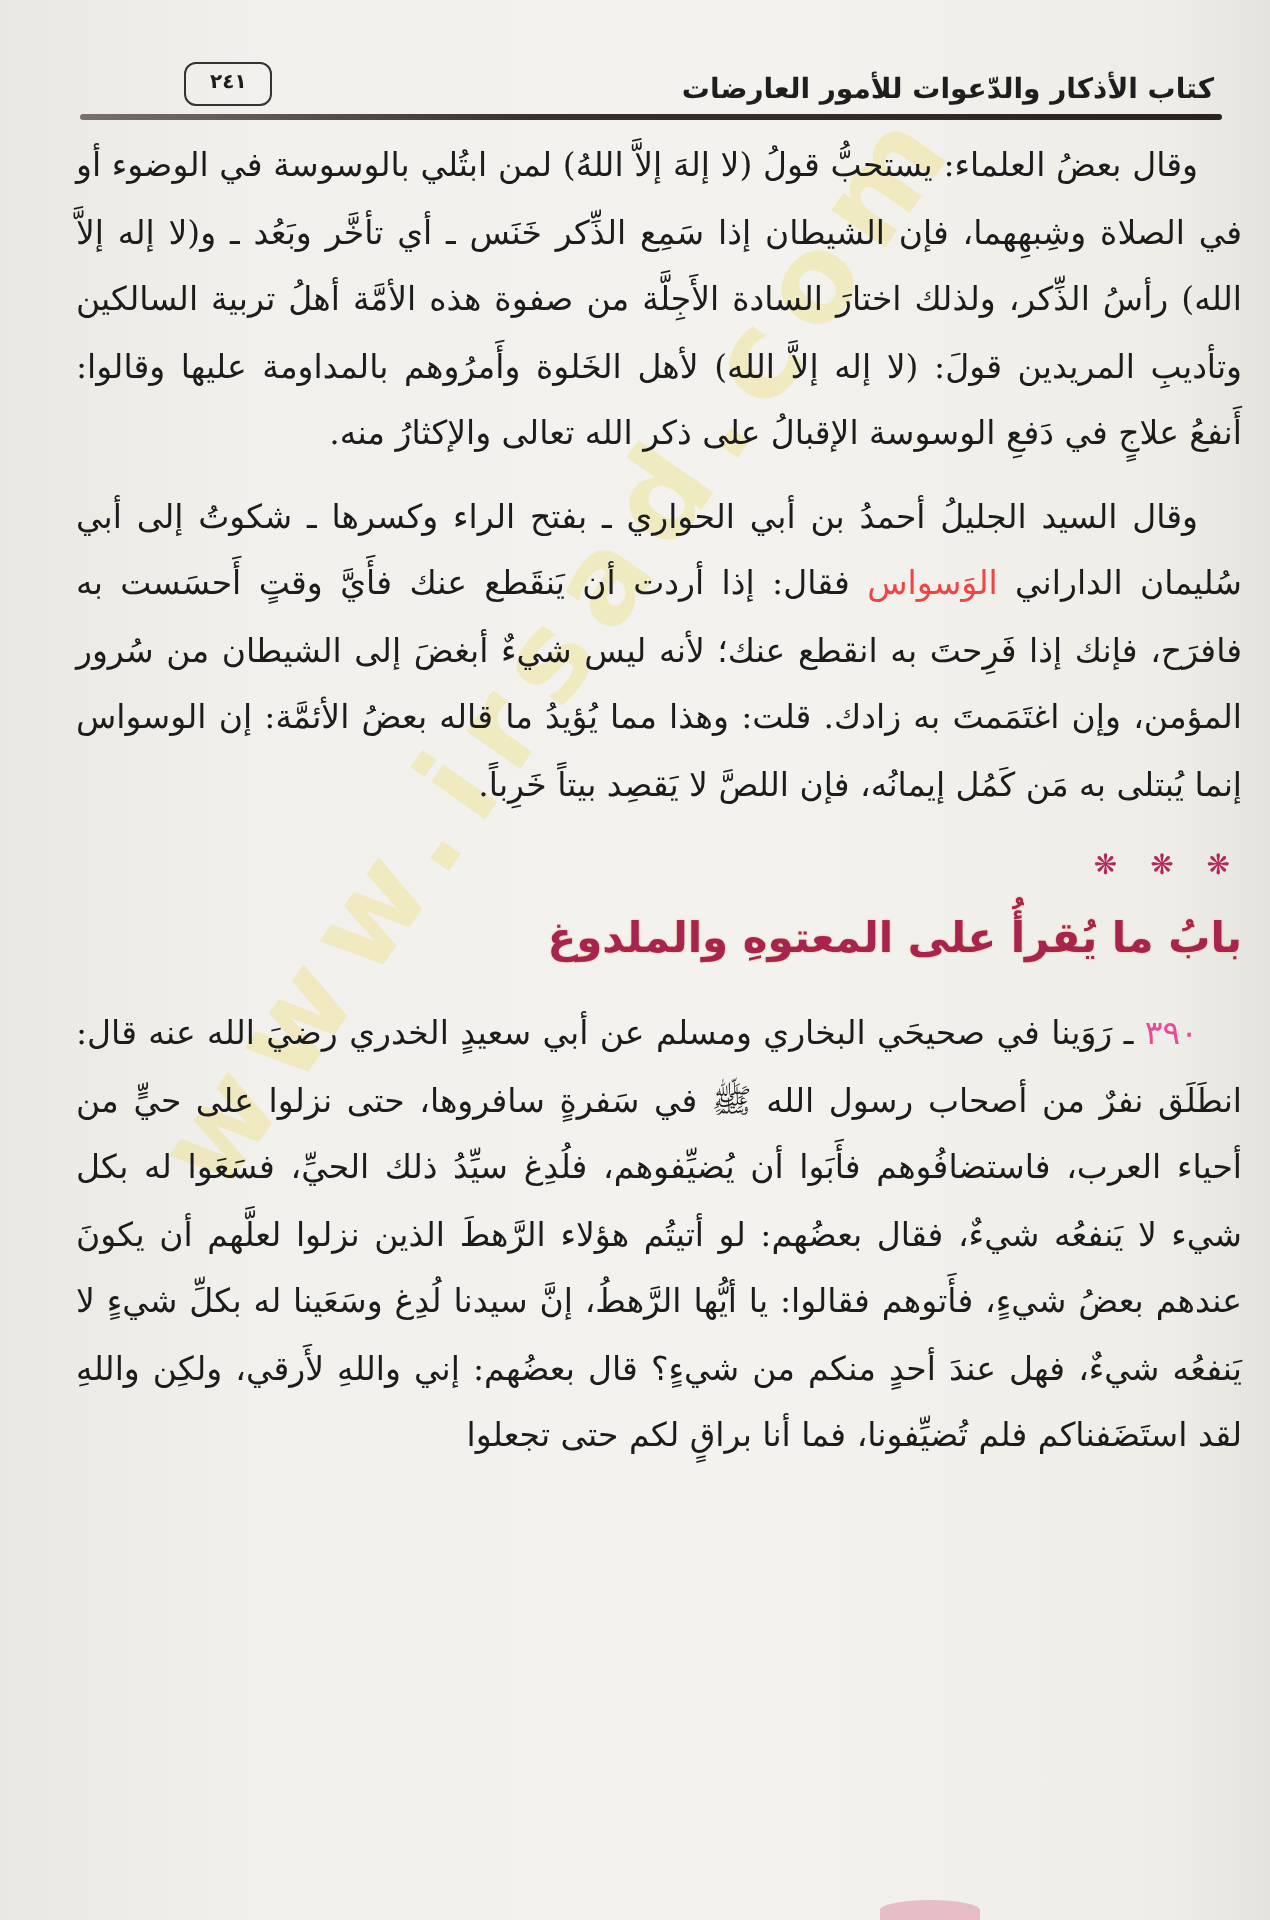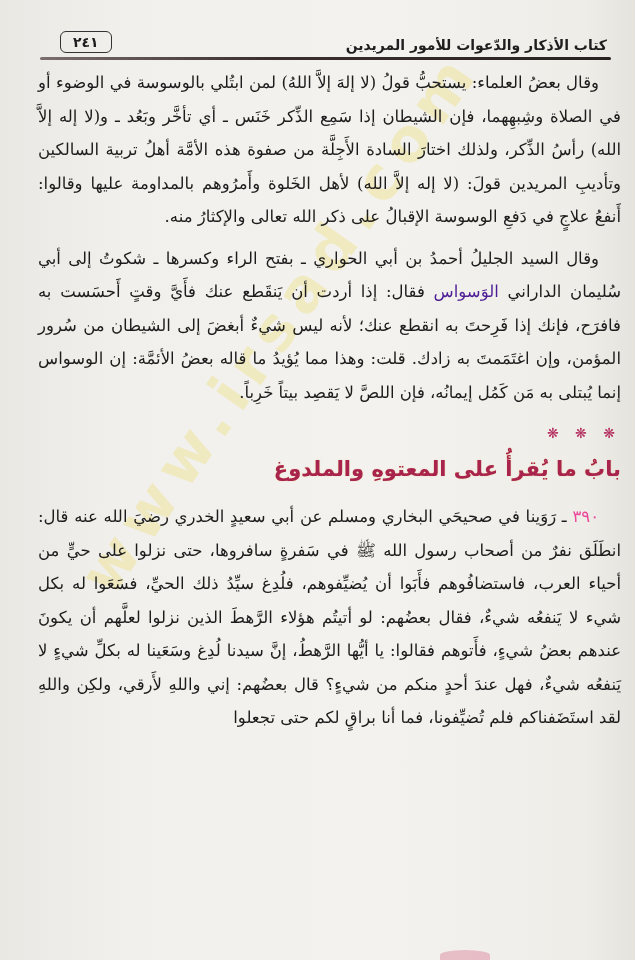--- a/index.html
+++ b/index.html
@@ -40,23 +40,24 @@
       letter-spacing: 0;
     }
     .page-number {
       border: 1.5px solid #333;
       border-radius: 6px;
       padding: 0 12px;
       height: 20px;
       line-height: 20px;
       font-family: "DejaVu Sans", sans-serif;
       font-weight: bold;
-      font-size: 14px;
+      font-size: 10px;
       color: #1e1e1e;
       margin-bottom: 3px;
+      margin-left: 32px;
     }
     .header-rule {
       position: absolute;
       top: 57px;
       left: 40px;
       right: 24px;
       height: 3px;
       background: linear-gradient(90deg, #7a6e6e 0%, #3a2f2f 40%, #2a2222 100%);
       border-radius: 2px;
     }
@@ -91,21 +92,21 @@
       font-size: 21px;
       color: #a8244f;
       line-height: 40px;
       margin: 6px 0 11px;
       text-shadow: 0 0 1px #e7b36b;
     }
     .hadith-num {
       color: #ec4899;
     }
     .hl-word {
-      color: #4c1d95;
+      color: #ef4444;
     }
     .watermark {
       position: absolute;
       left: 140px;
       top: 330px;
       width: 380px;
       height: 380px;
       transform: rotate(-55deg);
       color: rgba(236, 214, 80, 0.28);
       font-family: "DejaVu Sans", sans-serif;
@@ -128,21 +129,21 @@
     }
   </style>
 </head>
 <body>
 
 <div class="page">
 
   <div class="watermark">www.irsad.com</div>
 
   <div class="header">
-    <span class="running-title">كتاب الأذكار والدّعوات للأمور المريدين</span>
+    <span class="running-title">كتاب الأذكار والدّعوات للأمور العارضات</span>
     <span class="page-number">٢٤١</span>
   </div>
   <div class="header-rule"></div>
 
   <div class="body-text">
 
     <p class="para">وقال بعضُ العلماء: يستحبُّ قولُ (لا إلهَ إلاَّ اللهُ) لمن ابتُلي بالوسوسة في الوضوء أو في الصلاة وشِبهِهما، فإن الشيطان إذا سَمِع الذِّكر خَنَس ـ أي تأخَّر وبَعُد ـ و(لا إله إلاَّ الله) رأسُ الذِّكر، ولذلك اختارَ السادة الأَجِلَّة من صفوة هذه الأمَّة أهلُ تربية السالكين وتأديبِ المريدين قولَ: (لا إله إلاَّ الله) لأهل الخَلوة وأَمرُوهم بالمداومة عليها وقالوا: أَنفعُ علاجٍ في دَفعِ الوسوسة الإقبالُ على ذكر الله تعالى والإكثارُ منه.</p>
 
     <div class="gap"></div>
 

